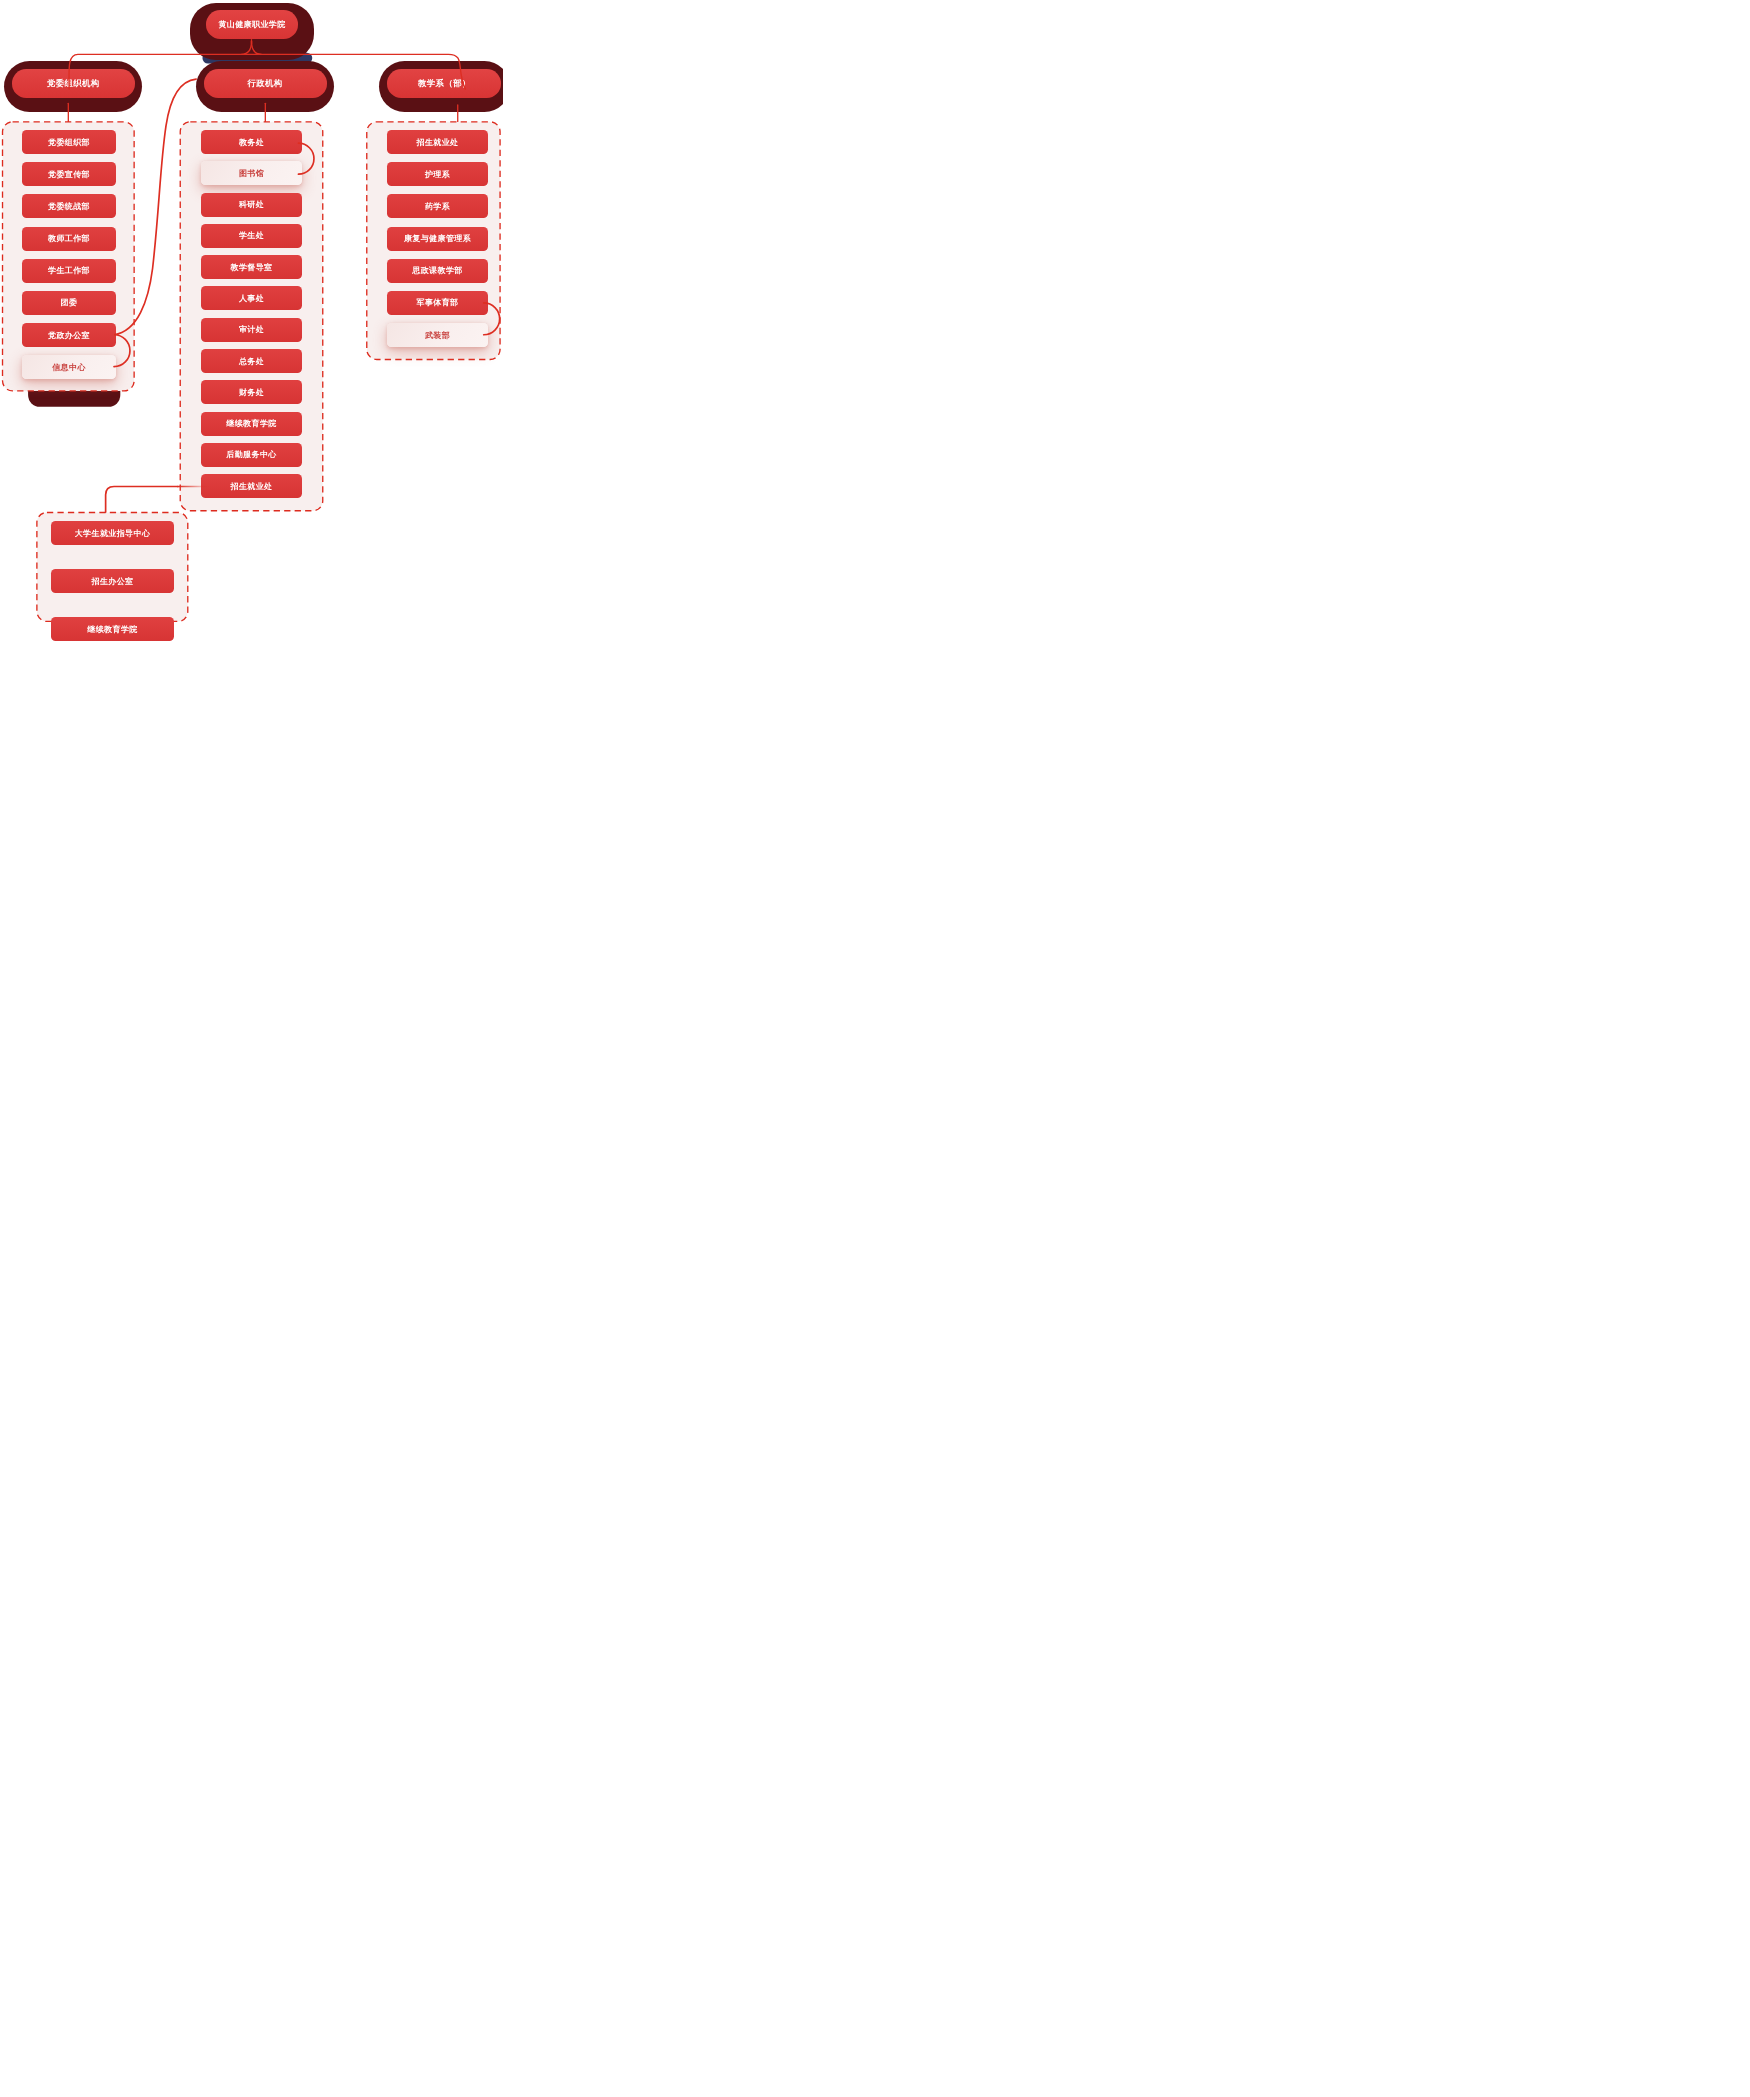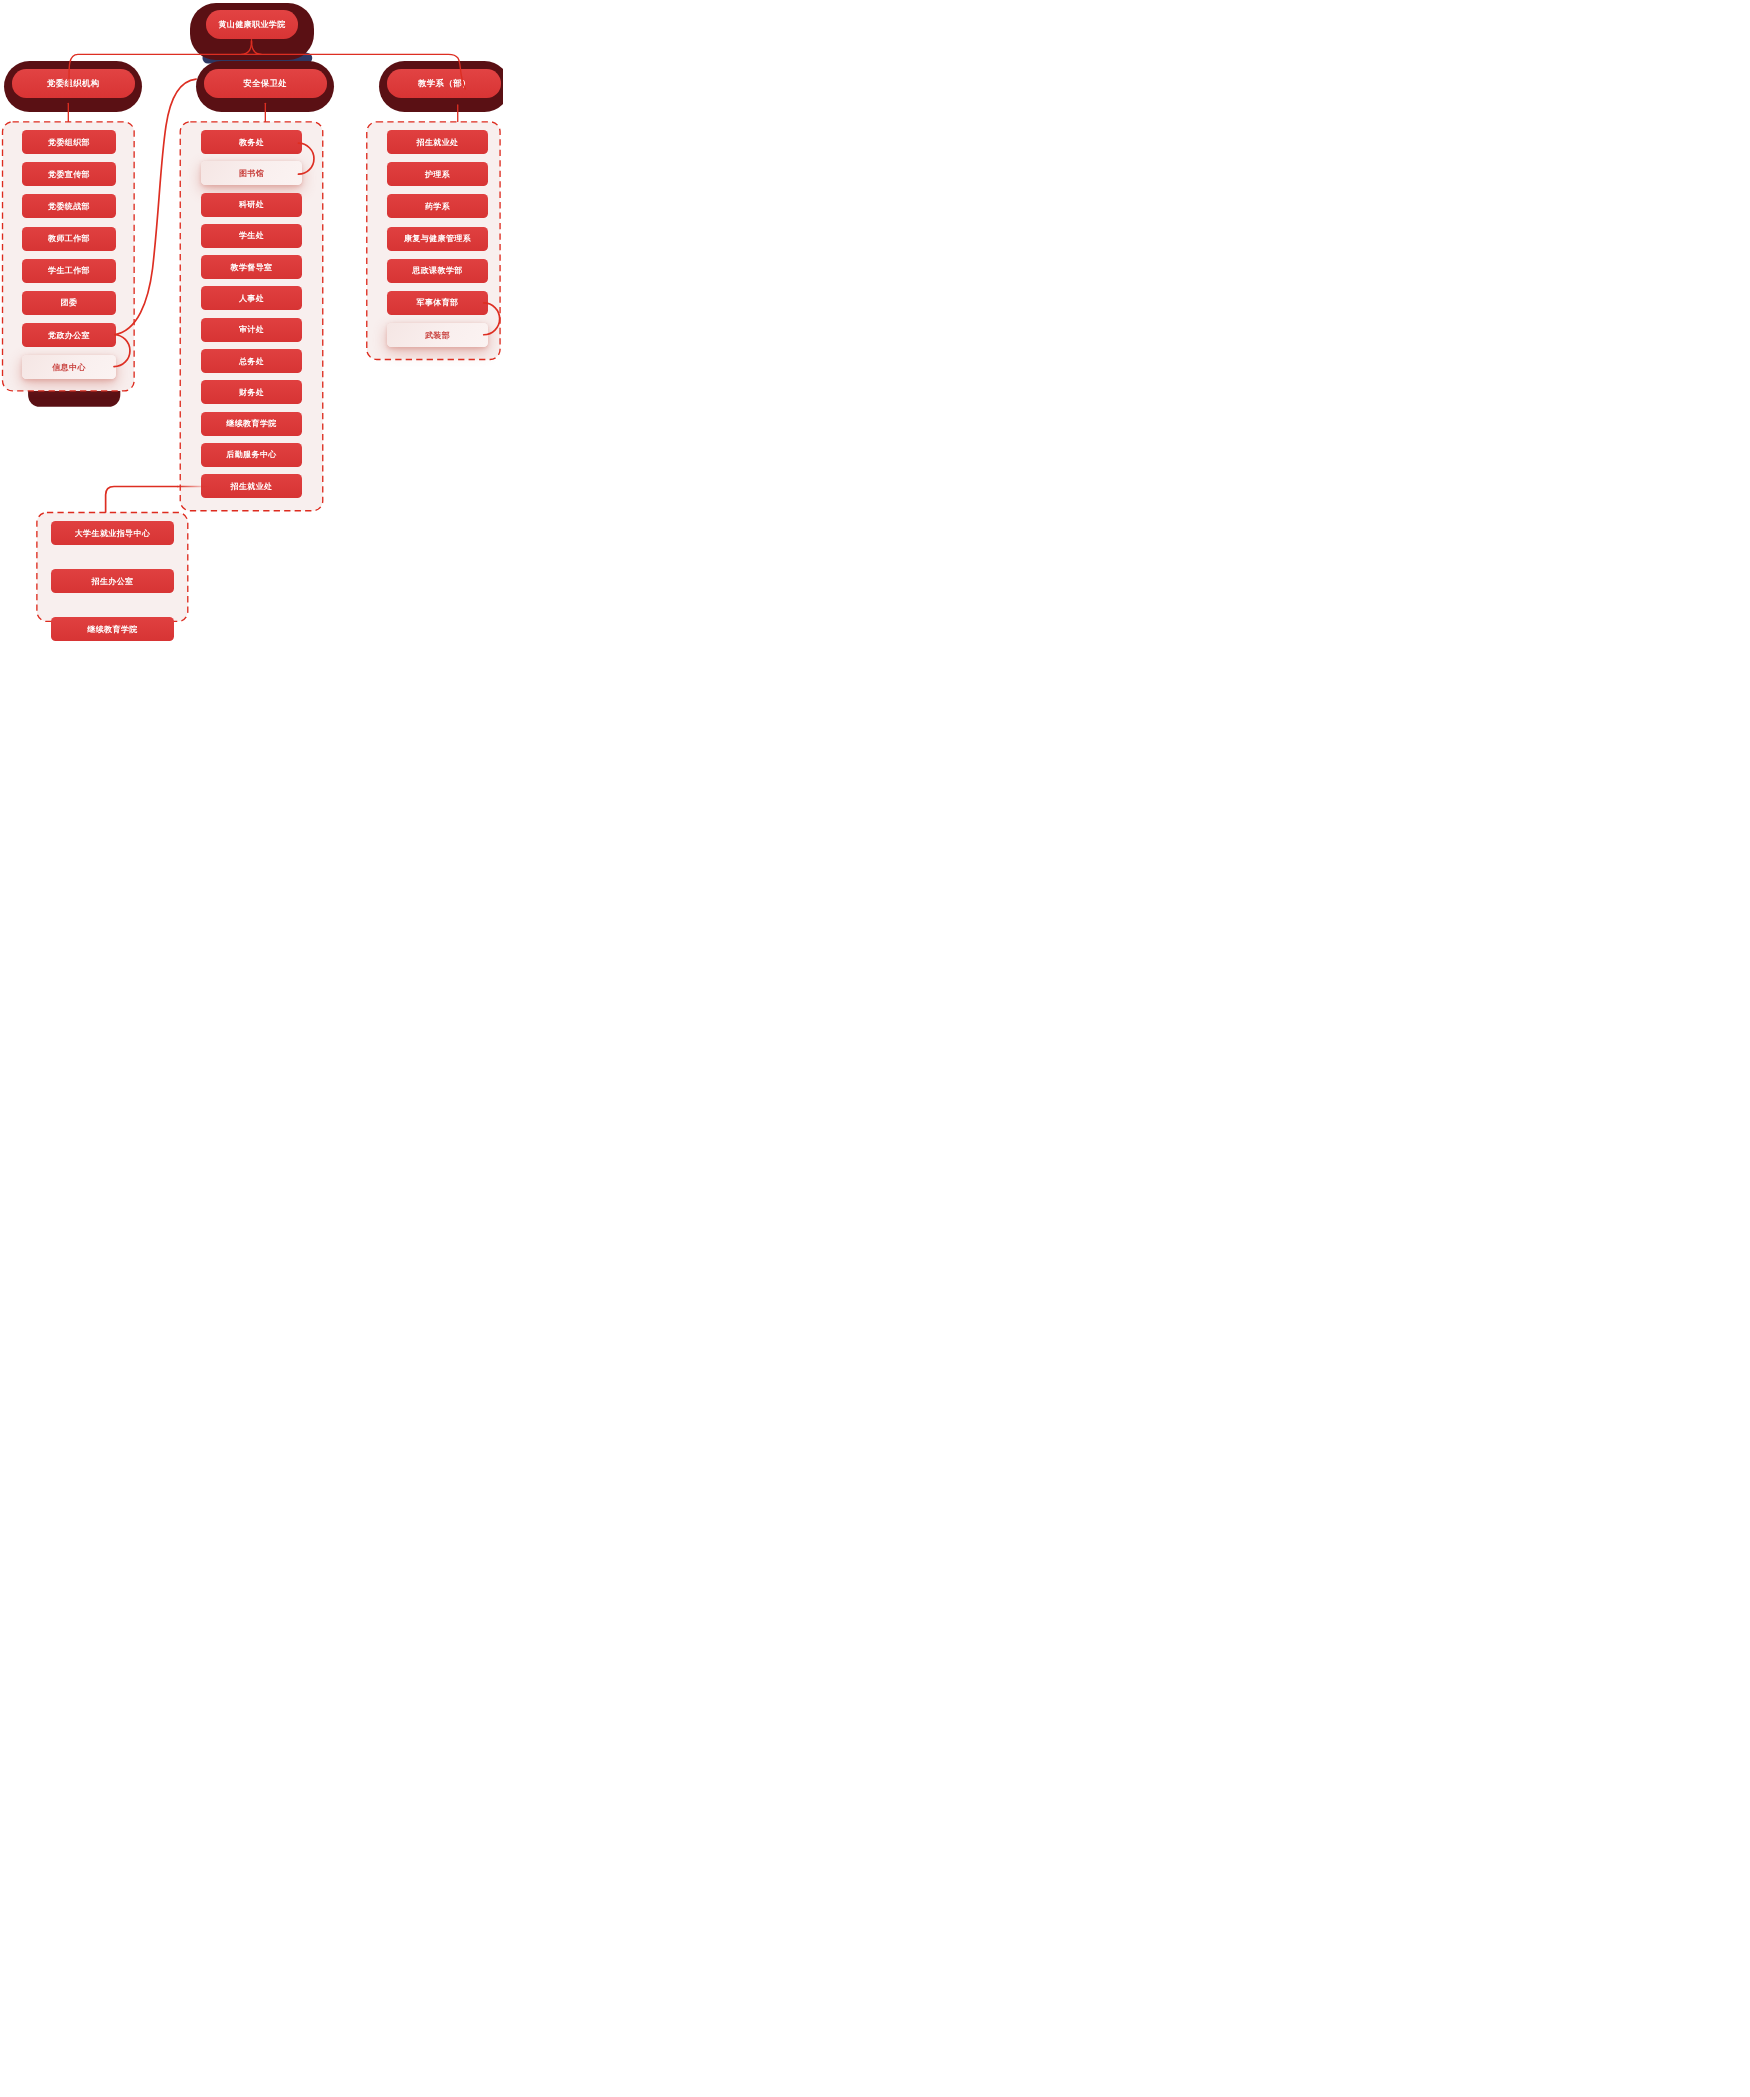--- a/index.html
+++ b/index.html
@@ -62,21 +62,21 @@
   </svg>
 
   <div class="cap-outer root-outer">
     <div class="cap-inner root-inner">黄山健康职业学院</div>
   </div>
 
   <div class="cap-outer party-outer">
     <div class="cap-inner party-inner">党委组织机构</div>
   </div>
   <div class="cap-outer admin-outer">
-    <div class="cap-inner admin-inner">安全保卫处</div>
+    <div class="cap-inner admin-inner">行政机构</div>
   </div>
   <div class="cap-outer teach-outer">
     <div class="cap-inner teach-inner">教学系（部）</div>
   </div>
 
   <div class="stack stack-party">
     <div class="item">党委组织部</div>
     <div class="item">党委宣传部</div>
     <div class="item">党委统战部</div>
     <div class="item">教师工作部</div>

